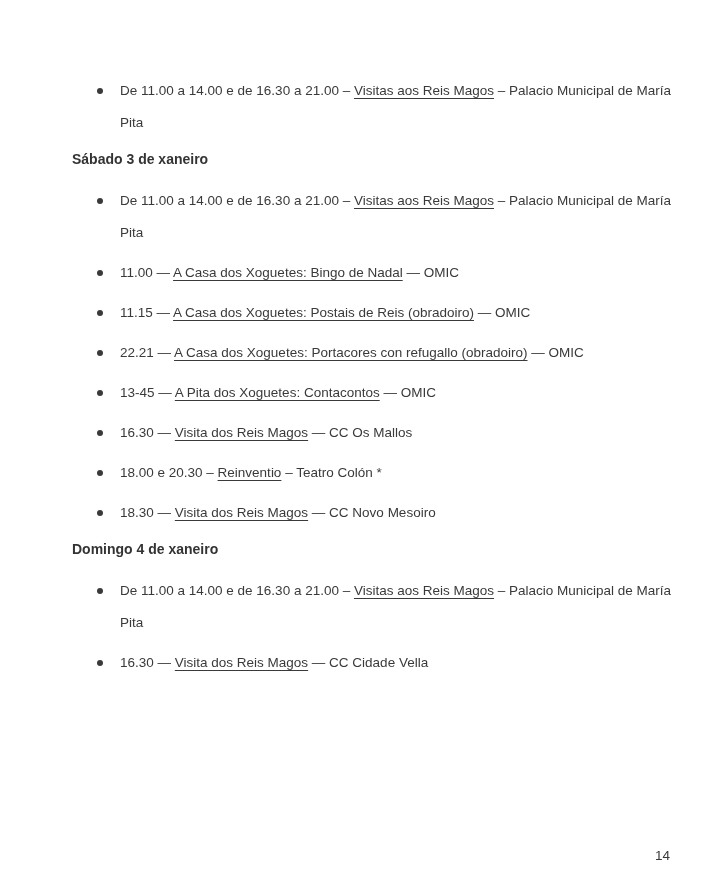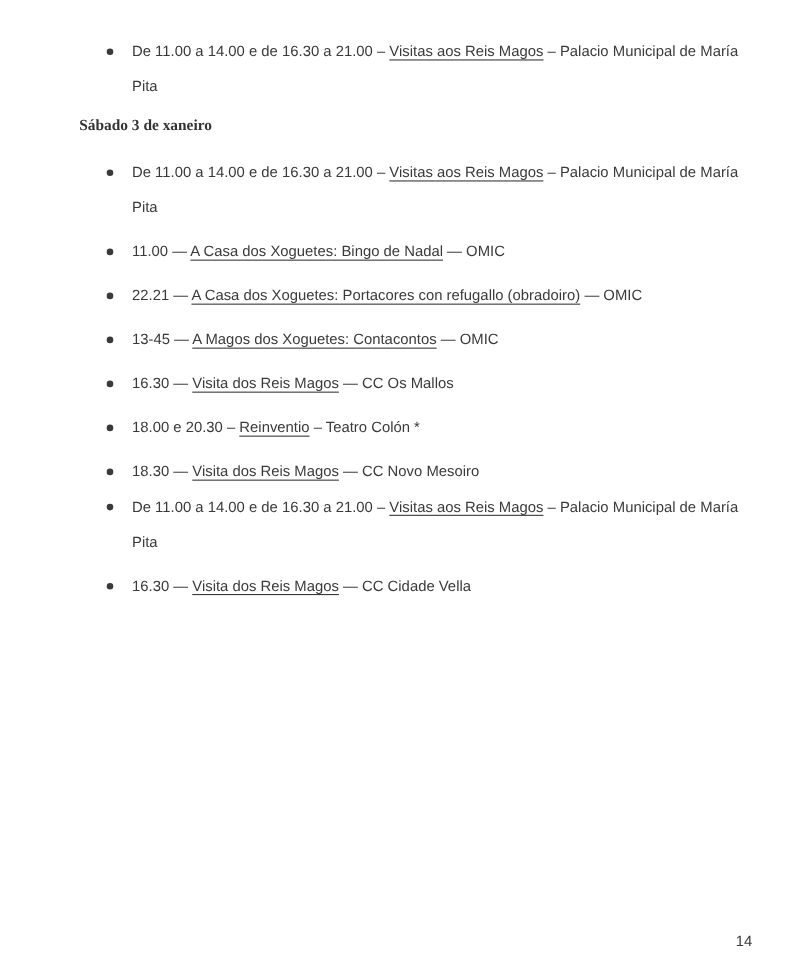--- a/index.html
+++ b/index.html
@@ -14,28 +14,28 @@
     overflow: hidden;
   }
   body {
     position: relative;
     font-family: "Liberation Sans", "DejaVu Sans", sans-serif;
     color: var(--text-color);
   }
   .page {
     padding: 31px 52px 0 72px;
     width: 727px;
+    margin-top: 44px;
   }
   h2.section-heading {
     font-size: 14px;
     font-weight: bold;
     line-height: 32px;
     color: var(--heading-color);
     margin: 4px 0 10px 0;
-    font-family: Liberation Serif, serif;
   }
   ul.event-list {
     list-style: none;
     padding-left: 48px;
     margin: 0;
   }
   li.event {
     position: relative;
     font-size: 13.5px;
     line-height: 32px;
@@ -55,46 +55,48 @@
   .link {
     color: var(--text-color);
     text-decoration: underline;
     text-decoration-thickness: 1px;
     text-underline-offset: 3px;
     cursor: pointer;
   }
   .pagenum {
     position: absolute;
     top: 846px;
-    right: 43px;
+    right: 57px;
     font-size: 13.5px;
     line-height: 20px;
     color: var(--text-color);
   }
 </style>
 </head>
 <body>
 
 <div class="page">
 
   <ul class="event-list">
     <li class="event"><span class="bullet"></span><span>De 11.00 a 14.00 e de 16.30 a 21.00 – </span><span class="link">Visitas aos Reis Magos</span><span> – Palacio Municipal de María Pita</span></li>
   </ul>
 
   <h2 class="section-heading">Sábado 3 de xaneiro</h2>
   <ul class="event-list">
     <li class="event"><span class="bullet"></span><span>De 11.00 a 14.00 e de 16.30 a 21.00 – </span><span class="link">Visitas aos Reis Magos</span><span> – Palacio Municipal de María Pita</span></li>
     <li class="event"><span class="bullet"></span><span>11.00 — </span><span class="link">A Casa dos Xoguetes: Bingo de Nadal</span><span> — OMIC</span></li>
+    <li class="event"><span class="bullet"></span><span>11.15 — </span><span class="link">A Casa dos Xoguetes: Postais de Reis (obradoiro)</span><span> — OMIC</span></li>
     <li class="event"><span class="bullet"></span><span>22.21 — </span><span class="link">A Casa dos Xoguetes: Portacores con refugallo (obradoiro)</span><span> — OMIC</span></li>
-    <li class="event"><span class="bullet"></span><span>13-45 — </span><span class="link">A Magos dos Xoguetes: Contacontos</span><span> — OMIC</span></li>
+    <li class="event"><span class="bullet"></span><span>13-45 — </span><span class="link">A Pita dos Xoguetes: Contacontos</span><span> — OMIC</span></li>
     <li class="event"><span class="bullet"></span><span>16.30 — </span><span class="link">Visita dos Reis Magos</span><span> — CC Os Mallos</span></li>
     <li class="event"><span class="bullet"></span><span>18.00 e 20.30 – </span><span class="link">Reinventio</span><span> – Teatro Colón *</span></li>
     <li class="event"><span class="bullet"></span><span>18.30 — </span><span class="link">Visita dos Reis Magos</span><span> — CC Novo Mesoiro</span></li>
   </ul>
 
+  <h2 class="section-heading">Domingo 4 de xaneiro</h2>
   <ul class="event-list">
     <li class="event"><span class="bullet"></span><span>De 11.00 a 14.00 e de 16.30 a 21.00 – </span><span class="link">Visitas aos Reis Magos</span><span> – Palacio Municipal de María Pita</span></li>
     <li class="event"><span class="bullet"></span><span>16.30 — </span><span class="link">Visita dos Reis Magos</span><span> — CC Cidade Vella</span></li>
   </ul>
 
 </div>
 
 <div class="pagenum">14</div>
 
 </body></html>

